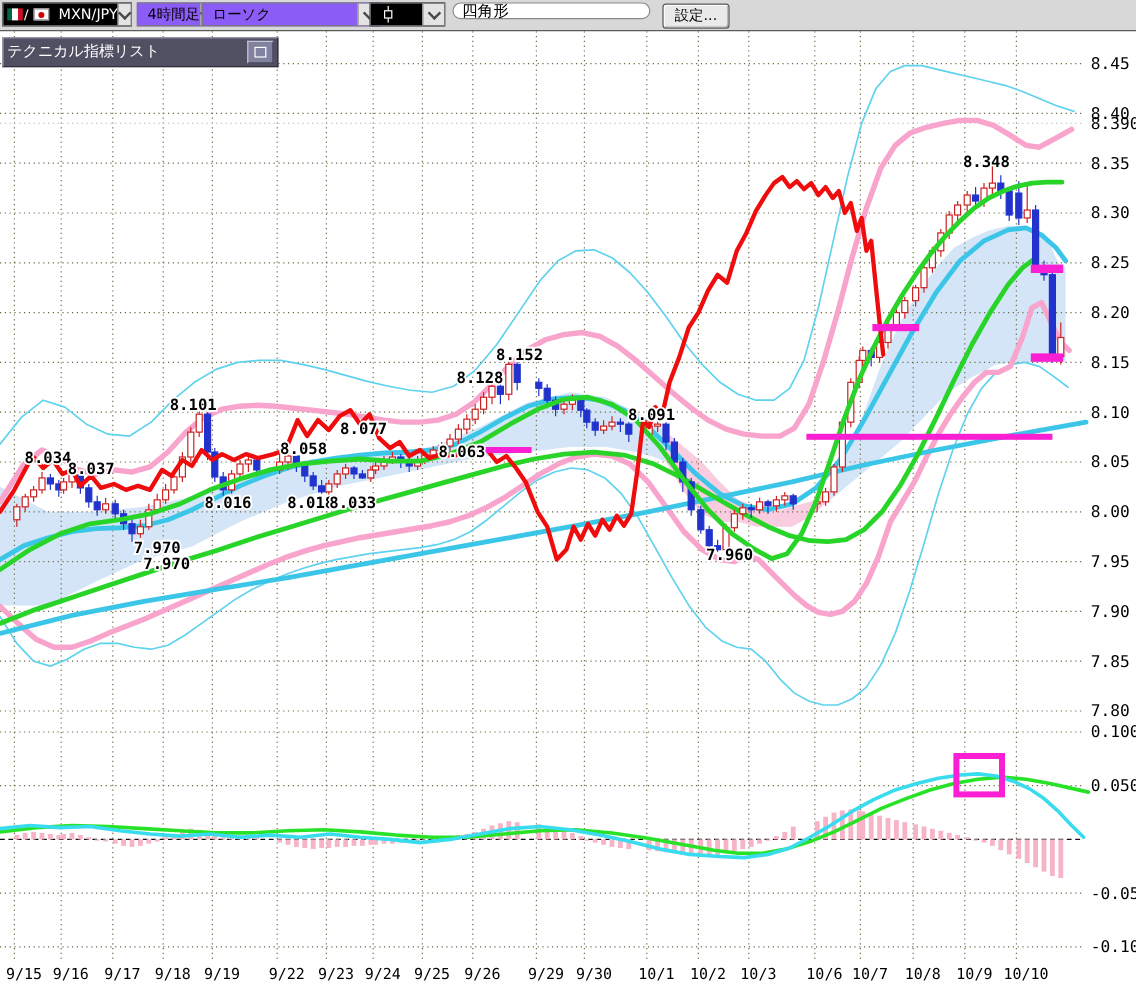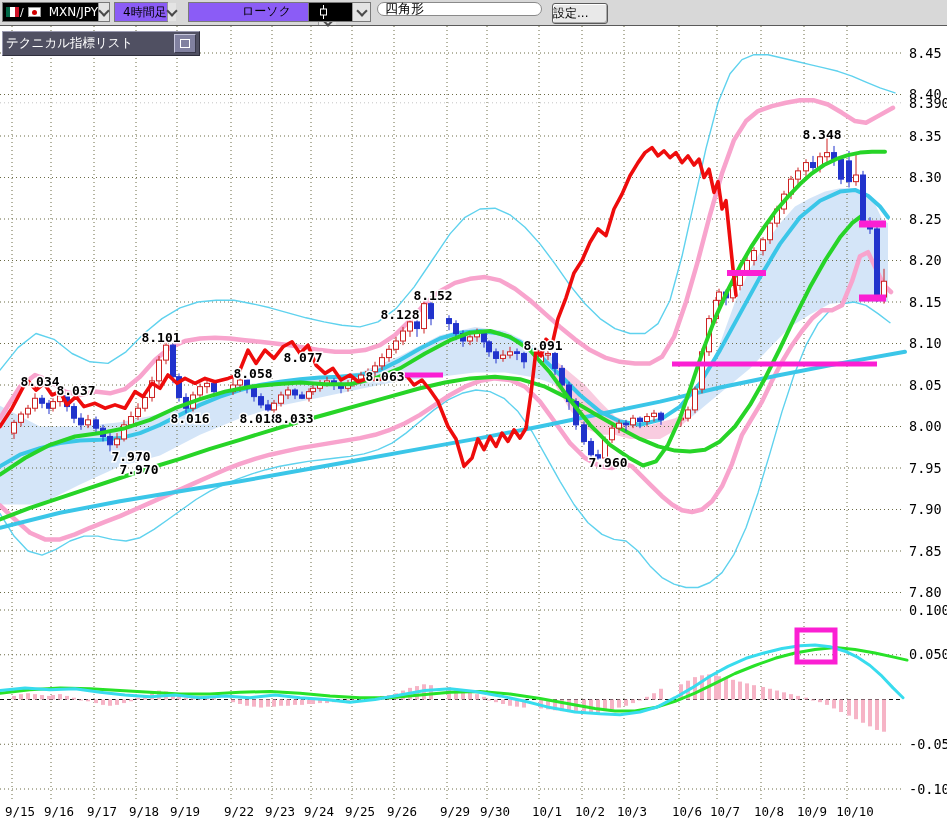--- a/index.html
+++ b/index.html
@@ -20,24 +20,24 @@
   .flag-mx{display:inline-flex;}
   .flag-mx i{flex:1;}
   .flag-mx .g{background:#006847;} .flag-mx .w{background:#fff;} .flag-mx .r{background:#ce1126;}
   .flag-jp{background:#fff;border:1px solid #999;box-sizing:border-box;}
   .flag-jp .sun{position:absolute;left:3px;top:2px;width:5px;height:5px;border-radius:50%;background:#d30000;}
   .slash{color:#fff;margin:0 1px;font-size:11px;}
   .tool-field{position:absolute;top:2px;height:14px;background:#fff;border:1px solid #8a8a8a;
     border-radius:9px;font-size:13px;color:#000;display:flex;align-items:center;
     padding-left:7px;box-sizing:border-box;}
   .btn-settings{position:absolute;top:3px;height:19px;background:#e9e9e9;border:1px solid #5a5a5a;
-    border-radius:3px;font-size:12px;display:flex;align-items:center;justify-content:flex-start;
+    border-radius:3px;font-size:12px;display:flex;align-items:center;justify-content:center;
     box-shadow:inset 1px 1px 0 #fff, inset -1px -1px 0 #aaa;}
   
-  .panel{position:absolute;left:2px;top:31px;width:198px;height:25px;background:#505062;
+  .panel{position:absolute;left:2px;top:31px;width:230px;height:25px;background:#505062;
     border-top:1px solid #9a9ab0;border-left:1px solid #9a9ab0;border-right:1px solid #2e2e3c;
     border-bottom:1px solid #2e2e3c;display:flex;align-items:center;padding:0 3px;
     box-sizing:border-box;z-index:4;}
   .panel-title{color:#fff;font-size:12.5px;flex:1;white-space:nowrap;overflow:hidden;}
   .panel-btn{width:20px;height:17px;background:#8181a0;border-top:1px solid #c5c5da;
     border-left:1px solid #c5c5da;border-right:1px solid #3a3a4c;border-bottom:1px solid #3a3a4c;
     display:flex;align-items:center;justify-content:center;flex:none;}
   .restore-box{display:block;width:8px;height:7px;border:1.5px solid #fff;}
   svg{position:absolute;left:0;top:0;}
 </style>
@@ -558,21 +558,21 @@
     <span class="dd">
           <i class="chev"></i>
         </span>
   </div>
   <div class="combo" style="left:114px;width:54px;">
     <span class="combo-label">4時間足</span>
     <span class="dd">
           <i class="chev"></i>
         </span>
   </div>
-  <div class="combo" style="left:188px;width:149px;flex-direction:column;">
+  <div class="combo" style="left:168px;width:149px;">
     <span class="combo-label">ローソク</span>
     <span class="dd">
           <i class="chev"></i>
         </span>
   </div>
   <div class="combo dark" style="left:308px;width:63px;">
     <svg width="9" height="14" style="position:static;margin-left:10px;flex:none;">
       <line x1="4.5" y1="0" x2="4.5" y2="14" stroke="#ffffff" stroke-width="1"></line>
       <rect x="1.5" y="4" width="6" height="6" fill="#000000" stroke="#ffffff" stroke-width="1"></rect>
     </svg>

